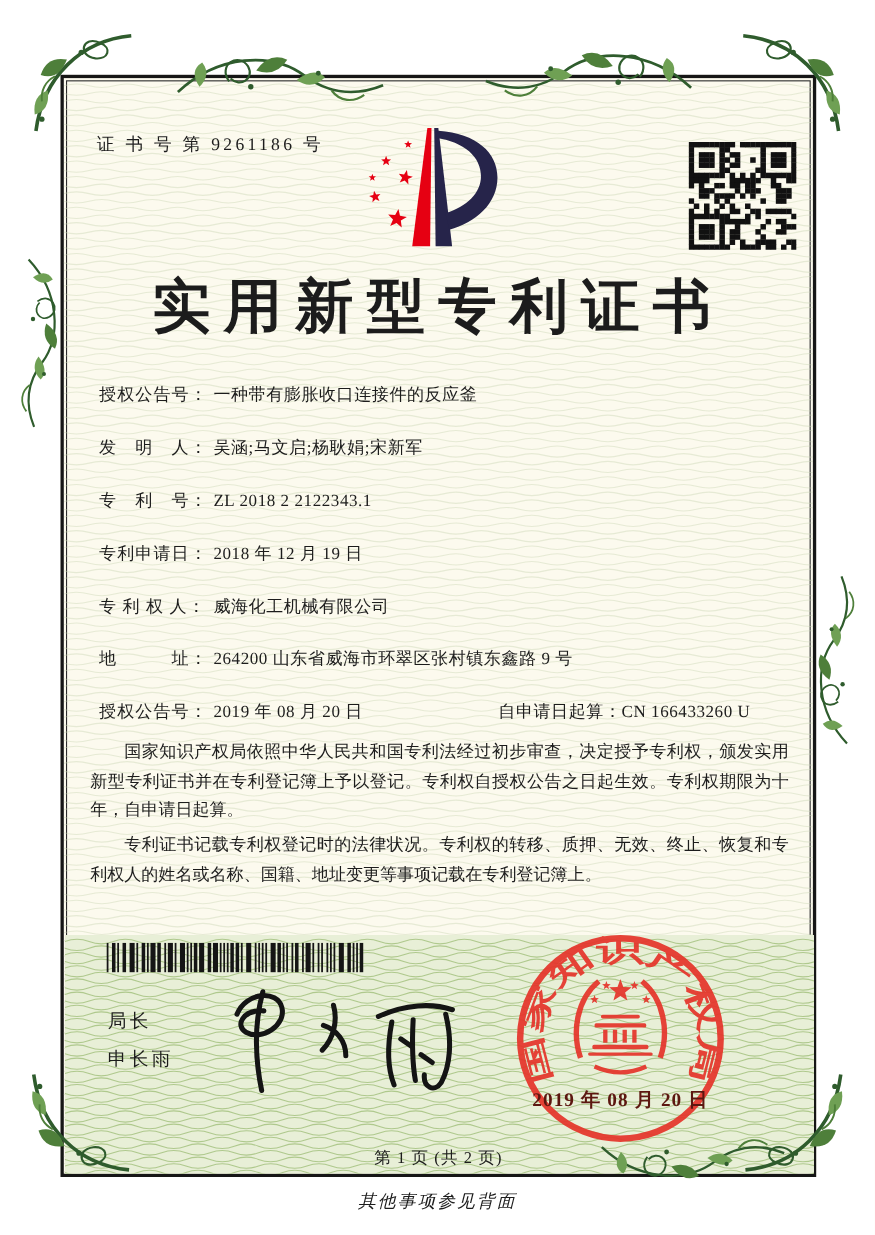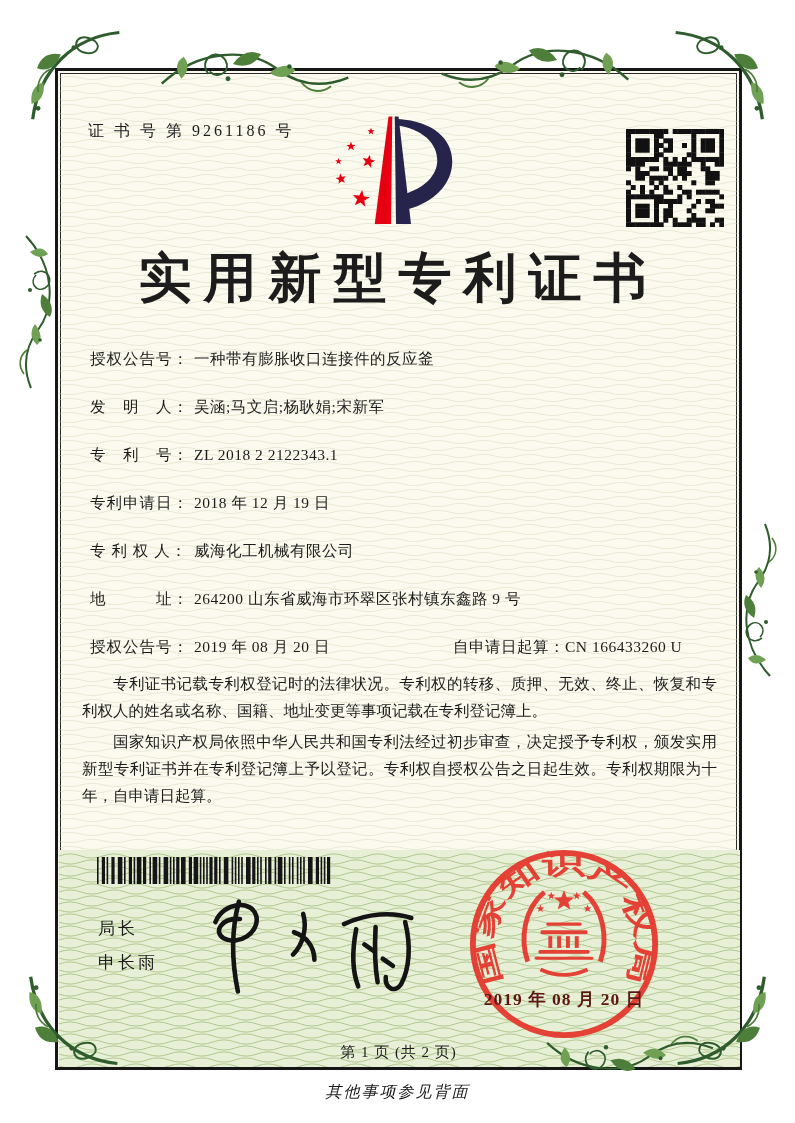--- a/index.html
+++ b/index.html
@@ -524,22 +524,22 @@
       <div class="frow">
         <span class="flabel">地　　　址：</span><span class="fvalue">264200 山东省威海市环翠区张村镇东鑫路 9 号</span>
       </div>
       <div class="frow">
         <span class="flabel">授权公告号：</span><span class="fvalue">2019 年 08 月 20 日</span>
         <span class="grant2"><span>自申请日起算：</span><span>CN 166433260 U</span></span>
       </div>
     </div>
 
     <div class="abs paras">
+      <p>国家知识产权局依照中华人民共和国专利法经过初步审查，决定授予专利权，颁发实用新型专利证书并在专利登记簿上予以登记。专利权自授权公告之日起生效。专利权期限为十年，自申请日起算。</p>
       <p>专利证书记载专利权登记时的法律状况。专利权的转移、质押、无效、终止、恢复和专利权人的姓名或名称、国籍、地址变更等事项记载在专利登记簿上。</p>
-      <p>国家知识产权局依照中华人民共和国专利法经过初步审查，决定授予专利权，颁发实用新型专利证书并在专利登记簿上予以登记。专利权自授权公告之日起生效。专利权期限为十年，自申请日起算。</p>
     </div>
 
     <svg id="barcode" class="abs barcode" viewBox="0 0 238 27" preserveAspectRatio="none" fill="#151515">
         <rect x="1.0" y="0" width="1.6" height="27"></rect>
         <rect x="5.8" y="0" width="3.2" height="27"></rect>
         <rect x="10.6" y="0" width="1.6" height="27"></rect>
         <rect x="15.4" y="0" width="3.2" height="27"></rect>
         <rect x="21.8" y="0" width="4.6" height="27"></rect>
         <rect x="28.0" y="0" width="1.6" height="27"></rect>
         <rect x="32.8" y="0" width="3.2" height="27"></rect>

